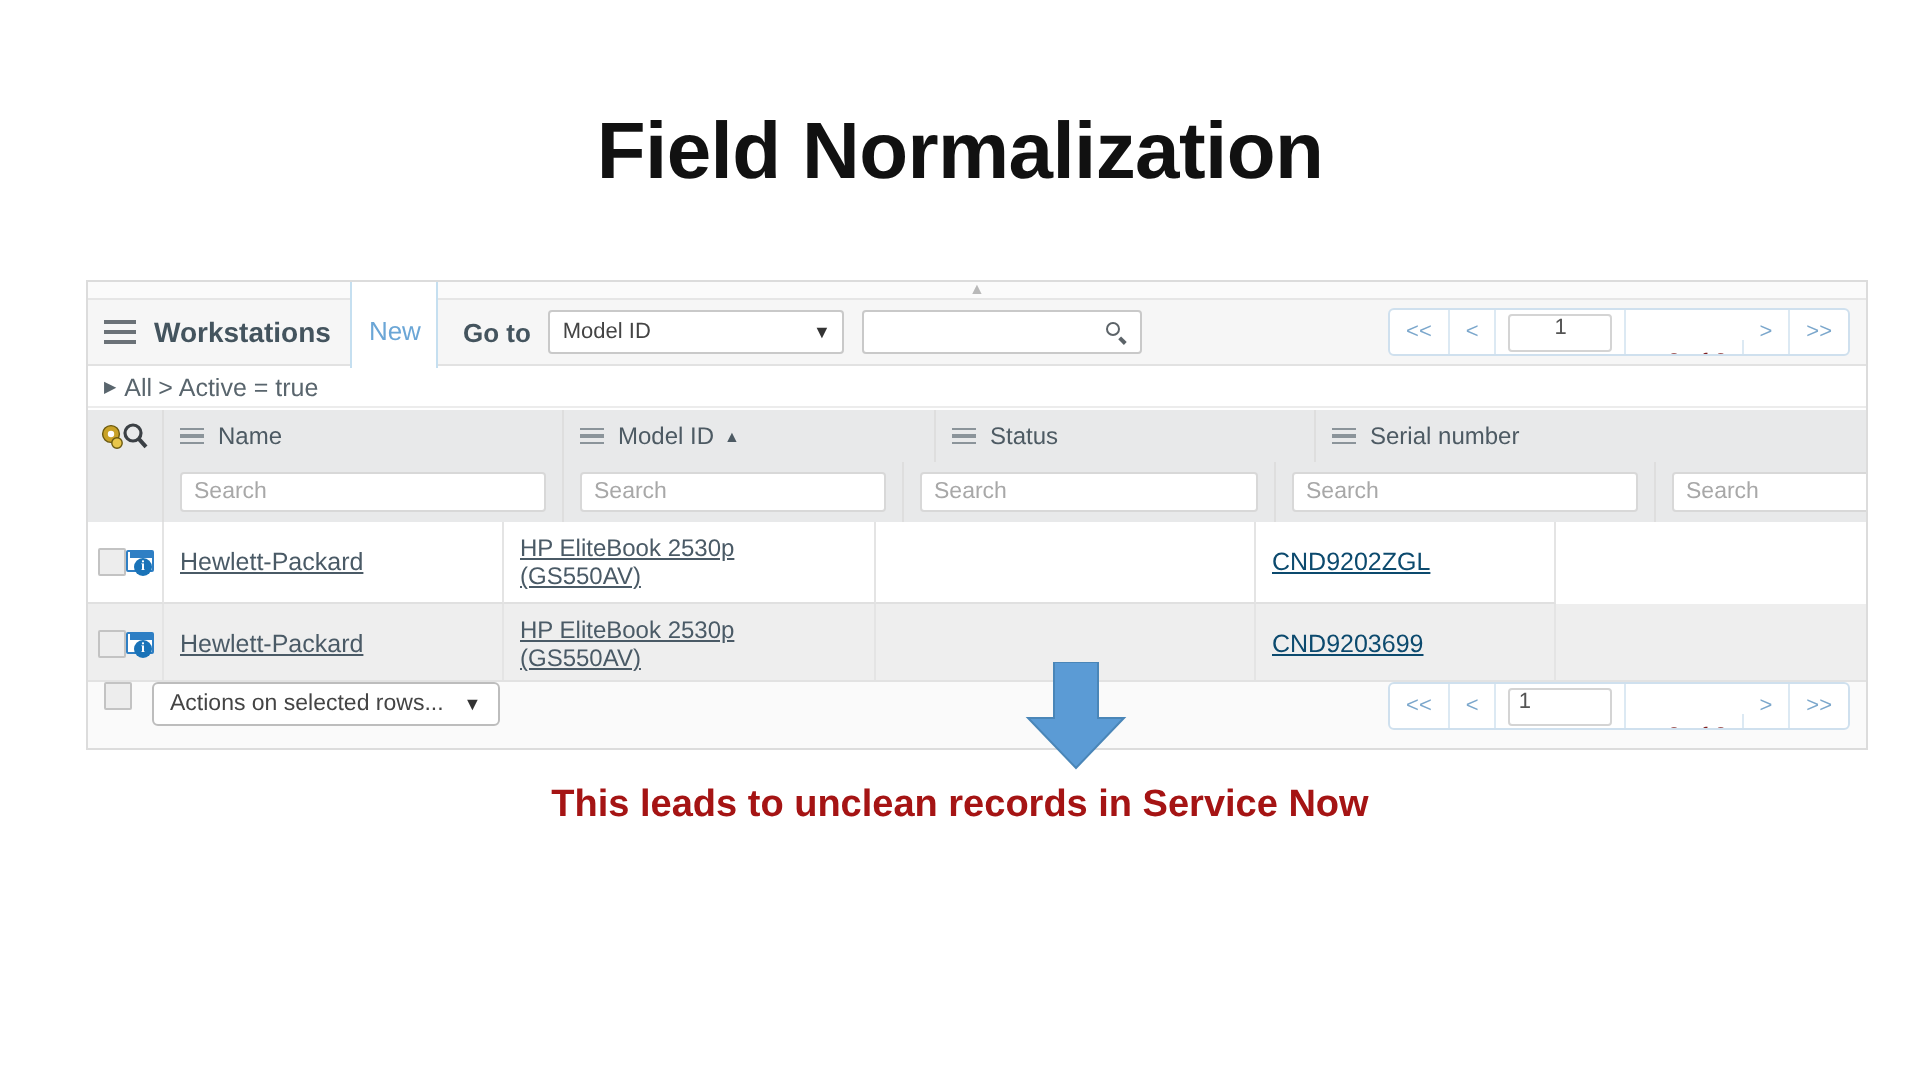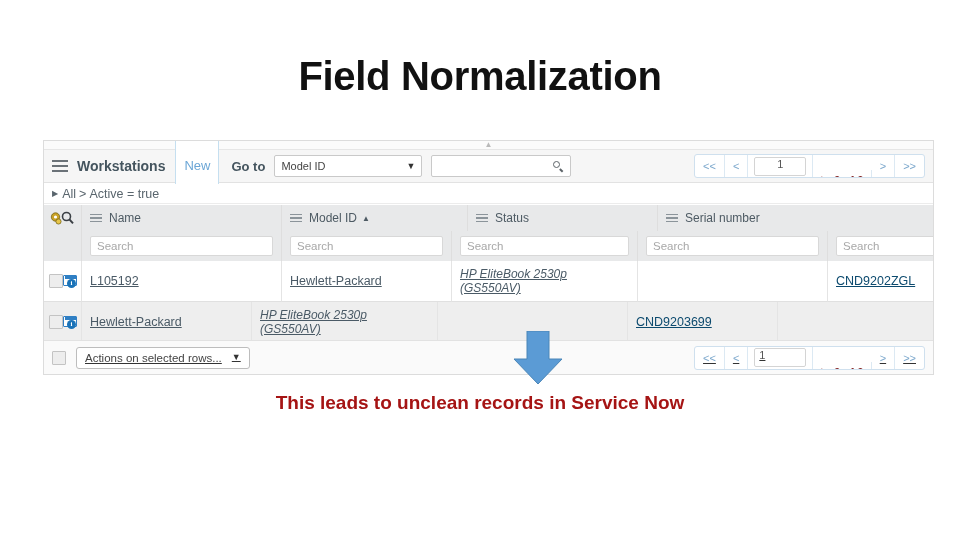--- a/index.html
+++ b/index.html
@@ -382,41 +382,39 @@
     text-align: center;
     font-family: "Liberation Serif", serif;
   }
 
   .link {
     color: #4a5a66;
     text-decoration: underline;
     font-size: 12.5px;
     line-height: 14px;
   }
-  .link.small { font-size: 12px; font-style: italic; }
+  .link.small { font-size: 12px; }
   .plain {
     color: #0c4a6e;
     font-size: 12.5px;
     text-decoration: underline;
   }
 
   
   .tfoot {
     position: absolute;
     left: 0;
     bottom: 0;
     width: 100%;
     height: 34px;
     background: #fafafa;
     border-top: 1px solid #e2e2e2;
     display: flex;
-    align-items: center;
     padding: 0 8px;
     box-sizing: border-box;
-    text-decoration: underline;
   }
   .foot-chk {
     width: 12px;
     height: 12px;
     border: 1px solid #c3c3c3;
     background: #ededed;
     border-radius: 1px;
     margin-right: 10px;
     flex: none;
   }
@@ -577,23 +575,20 @@
 
     <div class="row data-row white">
       <div class="cell c-select">
         <span class="chk"></span>
         <span class="rec-icon">
           <span class="win"></span>
             <span class="winbar"></span>
             <span class="badge">i</span>
         </span>
       </div>
-      <div class="cell c-name">
-        <span class="link">L105192</span>
-      </div>
       <div class="cell c-manu">
         <span class="link">Hewlett-Packard</span>
       </div>
       <div class="cell c-model">
         <span>
           <span class="link small">HP EliteBook 2530p</span><br>
           <span class="link small">(GS550AV)</span>
         </span>
       </div>
       <div class="cell c-status">

